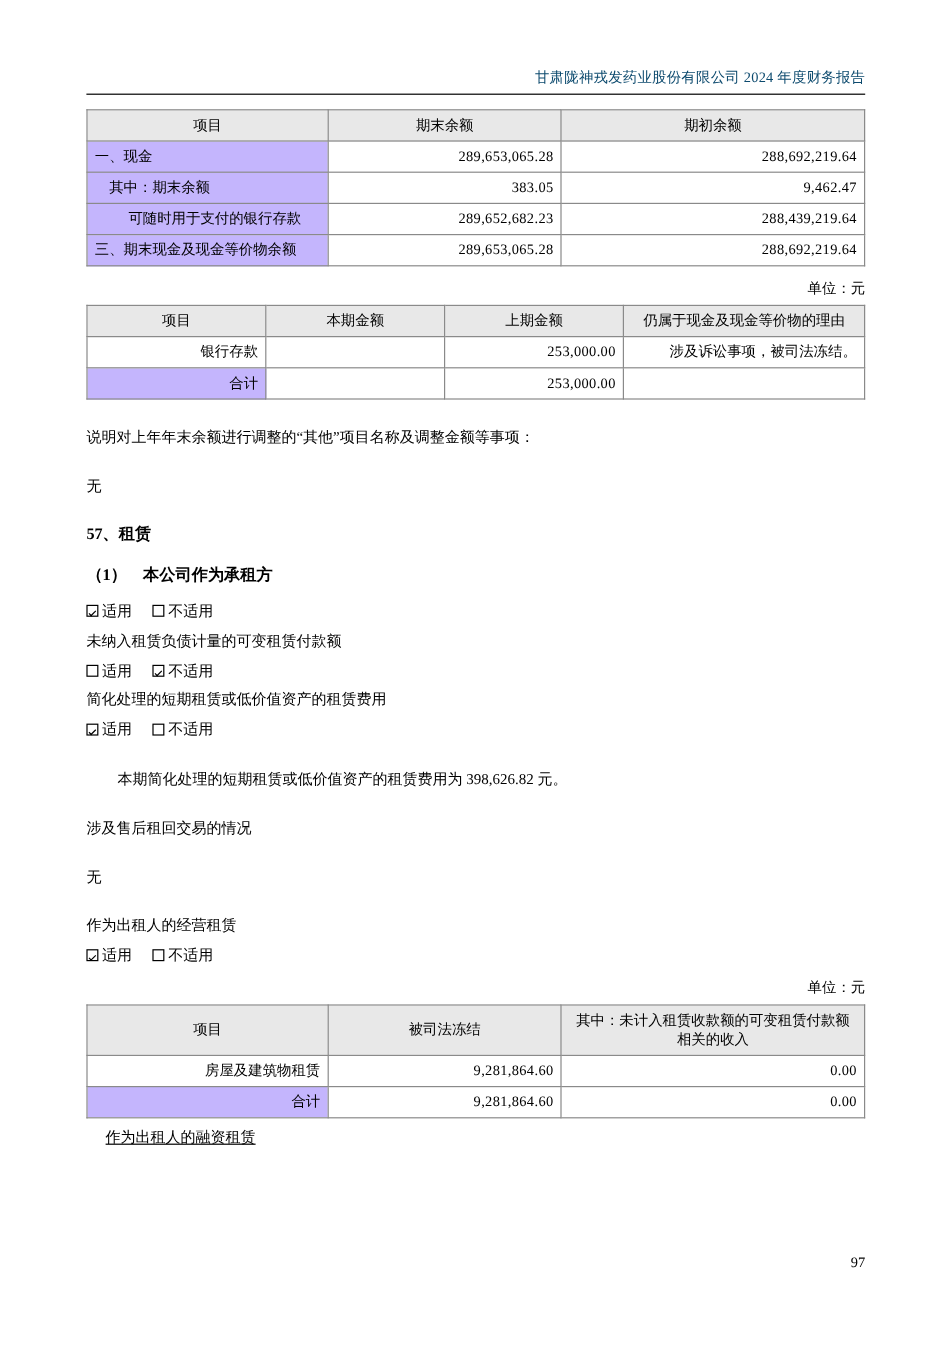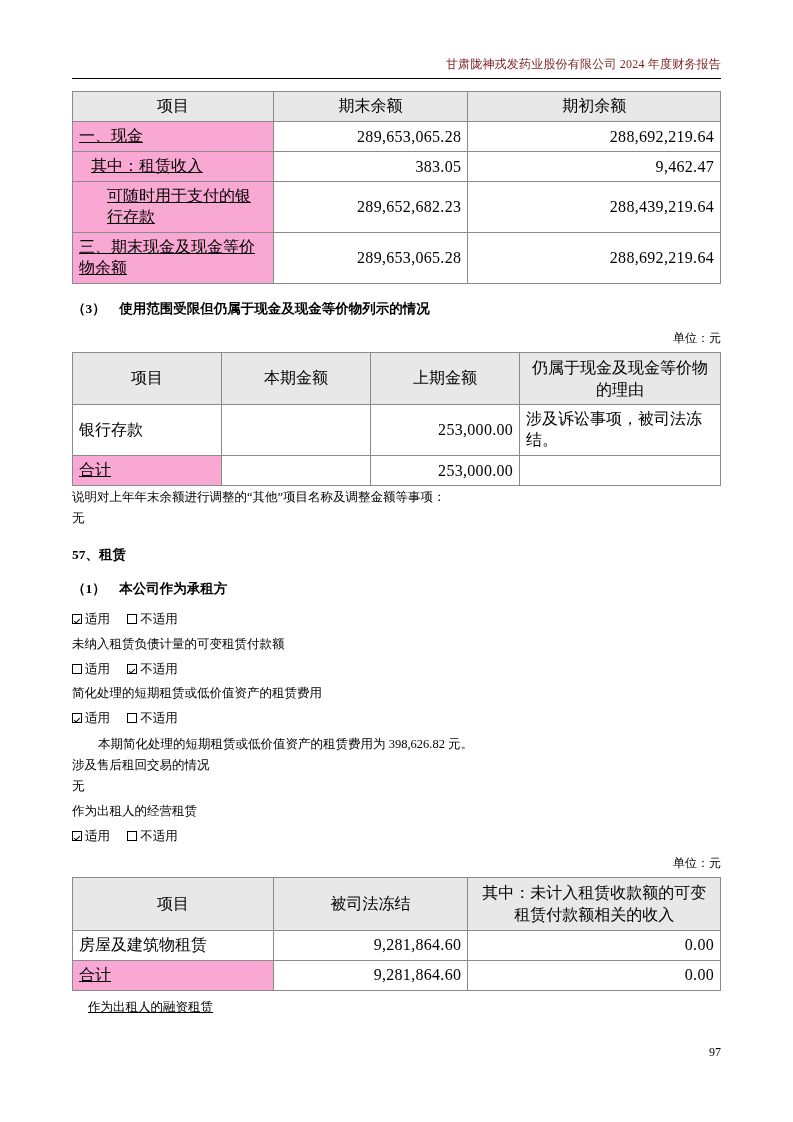--- a/index.html
+++ b/index.html
@@ -20,70 +20,69 @@
     width: 793px;
     height: 1122px;
     box-sizing: border-box;
     padding: 0 72px;
   }
   .header {
     text-align: right;
     font-size: 12px;
     padding-top: 56px;
     letter-spacing: 0.2px;
-    color: #7f1d1d;
+    color: #0c4a6e;
   }
   .header-rule {
     border-top: 1px solid #000;
     margin-top: 5px;
     margin-bottom: 12px;
   }
   table.doc {
     border-collapse: collapse;
     width: 100%;
     table-layout: fixed;
-    font-size: 16px;
+    font-size: 12px;
   }
   table.doc td, table.doc th {
     border: 1px solid #8a8a8a;
     padding: 4px 6px;
     vertical-align: middle;
     font-weight: normal;
   }
   .hdr-cell {
     background: #e8e8e8;
     text-align: center;
   }
   .lbl-cell {
-    background: #f9a8d4;
+    background: #c4b5fd;
     text-align: left;
-    text-decoration: underline;
   }
   .num {
     text-align: right;
     font-family: "Liberation Serif", "DejaVu Serif", serif;
     letter-spacing: 0.3px;
   }
-  .lft { text-align: left; margin-left: 20px; }
+  .lft { text-align: right; margin-left: 20px; }
   .indent1 { padding-left: 18px !important; }
   .indent2 { padding-left: 34px !important; }
 
   .sec-title {
     font-size: 13.5px;
     font-weight: bold;
     margin: 18px 0 12px 0;
   }
   .sub-title {
     font-size: 13.5px;
     font-weight: bold;
     margin: 16px 0 12px 0;
   }
   .para {
     font-size: 12.5px;
-    margin: 1px 0;
+    margin: 21px 0;
     line-height: 1.6;
   }
   .para.indent {
     text-indent: 26px;
   }
   .unit {
     font-size: 12px;
     text-align: right;
     margin: 10px 0 5px 0;
   }
@@ -146,38 +145,37 @@
         <td class="hdr-cell">项目</td>
         <td class="hdr-cell">期末余额</td>
         <td class="hdr-cell">期初余额</td>
       </tr>
       <tr>
         <td class="lbl-cell">一、现金</td>
         <td class="num">289,653,065.28</td>
         <td class="num">288,692,219.64</td>
       </tr>
       <tr>
-        <td class="lbl-cell indent1">其中：租赁收入</td>
+        <td class="lbl-cell indent1">其中：期末余额</td>
         <td class="num">383.05</td>
         <td class="num">9,462.47</td>
       </tr>
       <tr>
         <td class="lbl-cell indent2">可随时用于支付的银行存款</td>
         <td class="num">289,652,682.23</td>
         <td class="num">288,439,219.64</td>
       </tr>
       <tr>
         <td class="lbl-cell">三、期末现金及现金等价物余额</td>
         <td class="num">289,653,065.28</td>
         <td class="num">288,692,219.64</td>
       </tr>
     </tbody>
   </table>
 
-  <div class="sub-title">（3）　使用范围受限但仍属于现金及现金等价物列示的情况</div>
 
   <div class="unit">单位：元</div>
 
   <table class="doc">
     <colgroup>
       <col style="width:23%">
       <col style="width:23%">
       <col style="width:23%">
       <col style="width:31%">
     </colgroup>

